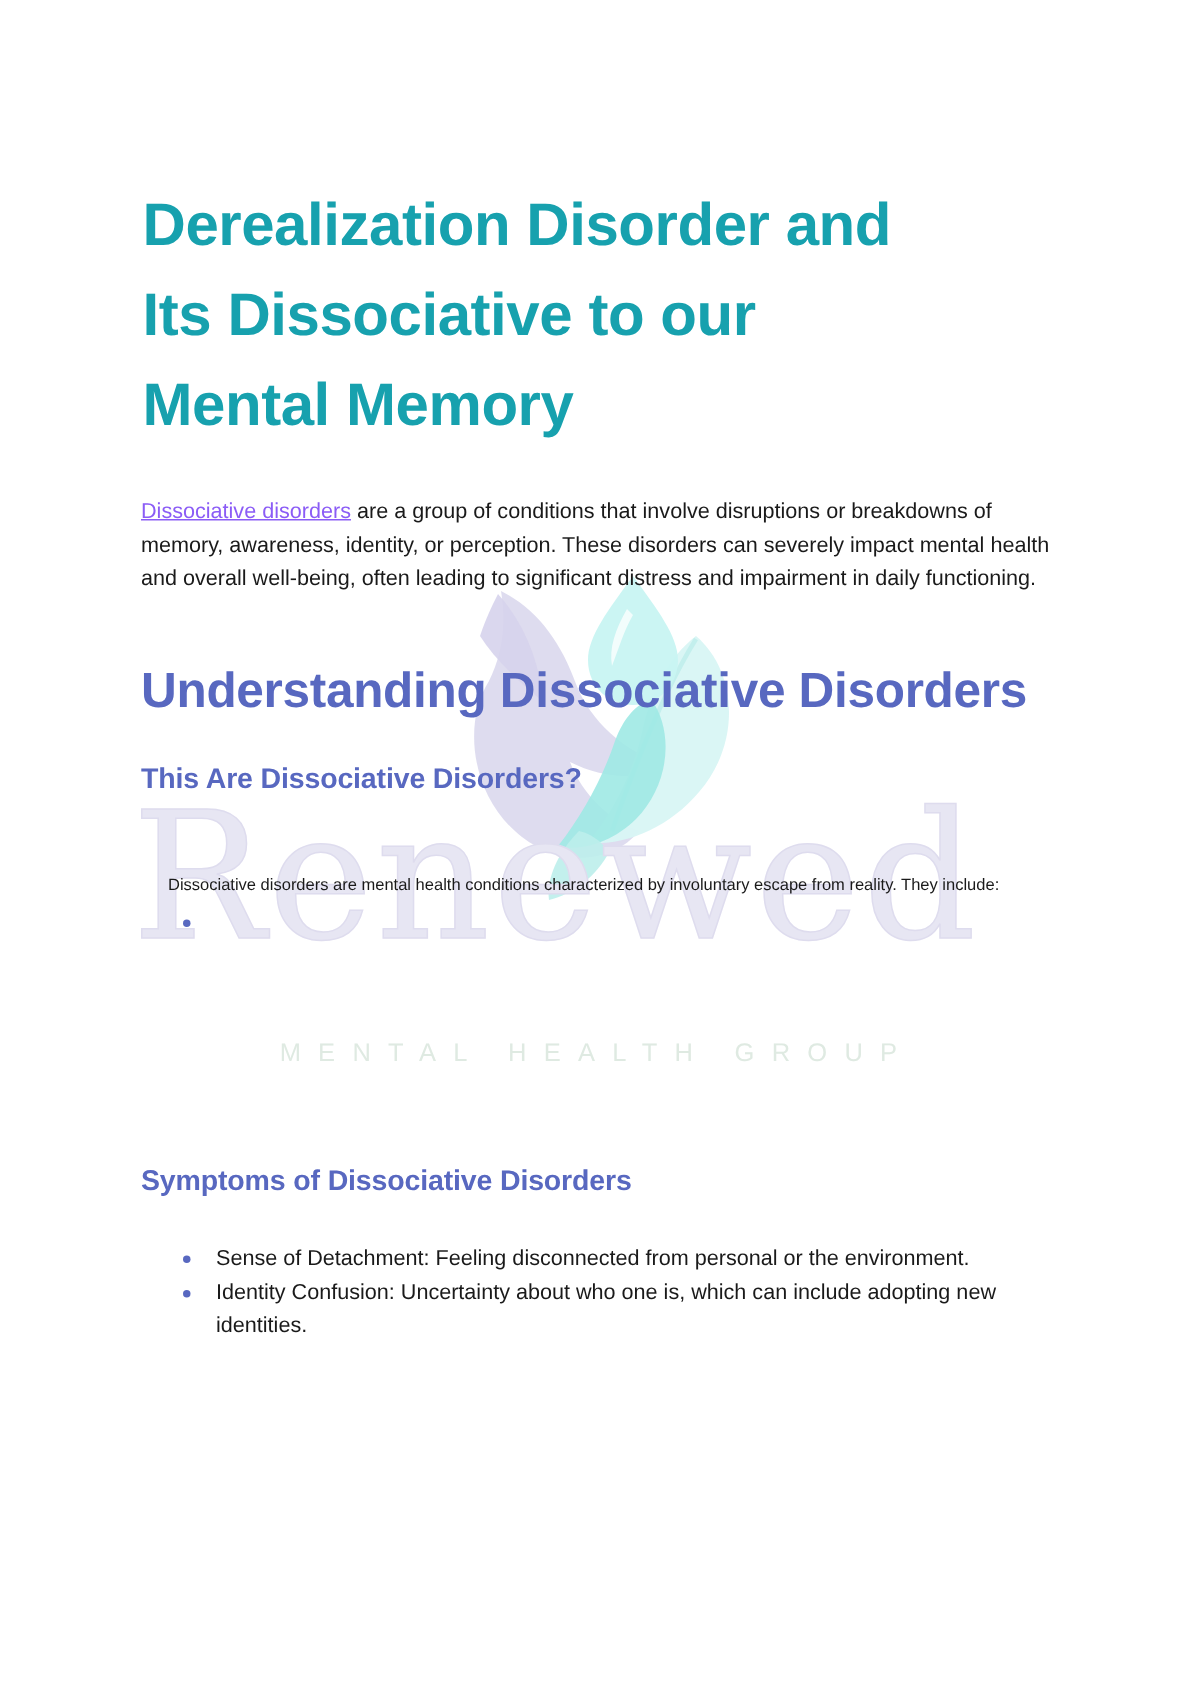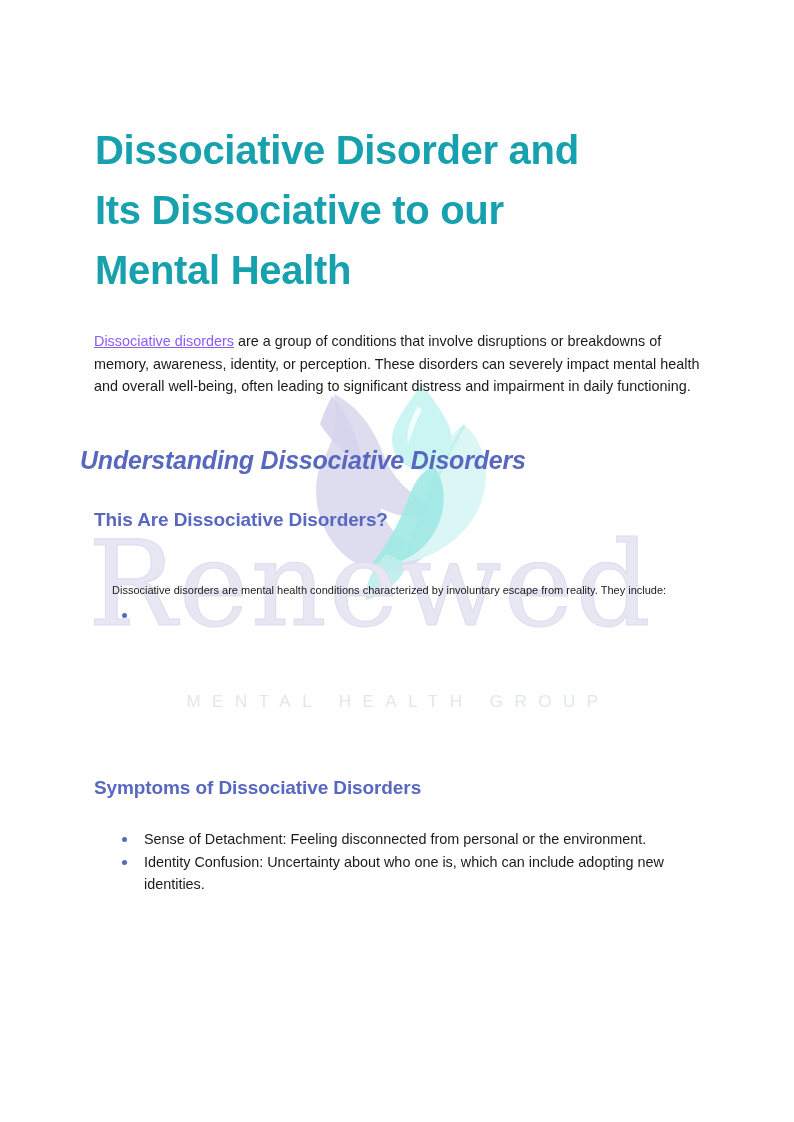--- a/index.html
+++ b/index.html
@@ -98,29 +98,28 @@
     color: #1a1a1a;
   }
   .intro a,
   .link {
     color: #8b5cf6;
     text-decoration: underline;
   }
 
   .h2 {
     position: absolute;
-    left: 80px;
-    width: 620px;
-    margin: 0;
-    font-size: 25px;
+    left: 94px;
+    width: 620px;
+    margin: 0;
+    font-size: 33px;
     line-height: 32px;
     font-weight: bold;
     color: #5868c0;
     letter-spacing: -0.2px;
-    font-style: italic;
   }
   .h2.sec1 { top: 444px; }
 
   .h3 {
     position: absolute;
     left: 94px;
     width: 620px;
     margin: 0;
     font-size: 19px;
     line-height: 25px;
@@ -203,23 +202,23 @@
     </div>
 
     <div class="wm-word">Renewed</div>
 
     <div class="wm-sub">MENTAL HEALTH GROUP</div>
   </div>
 
   <div class="content">
 
     <h1 class="doc-title">
-      <span>Dissociative Disorder and</span><br>
+      <span>Derealization Disorder and</span><br>
       <span>Its Dissociative to our</span><br>
-      <span>Mental Health</span>
+      <span>Mental Memory</span>
     </h1>
 
     <p class="intro"><a class="link" href="#">Dissociative disorders</a><span> are a group of conditions that involve disruptions or breakdowns of memory, awareness, identity, or perception. These disorders can severely impact mental health and overall well-being, often leading to significant distress and impairment in daily functioning.</span></p>
 
     <h2 class="h2 sec1">Understanding Dissociative Disorders</h2>
 
     <h3 class="h3 sub1">This Are Dissociative Disorders?</h3>
 
     <p class="body-par p1">Dissociative disorders are mental health conditions characterized by involuntary escape from reality. They include:</p>
 

